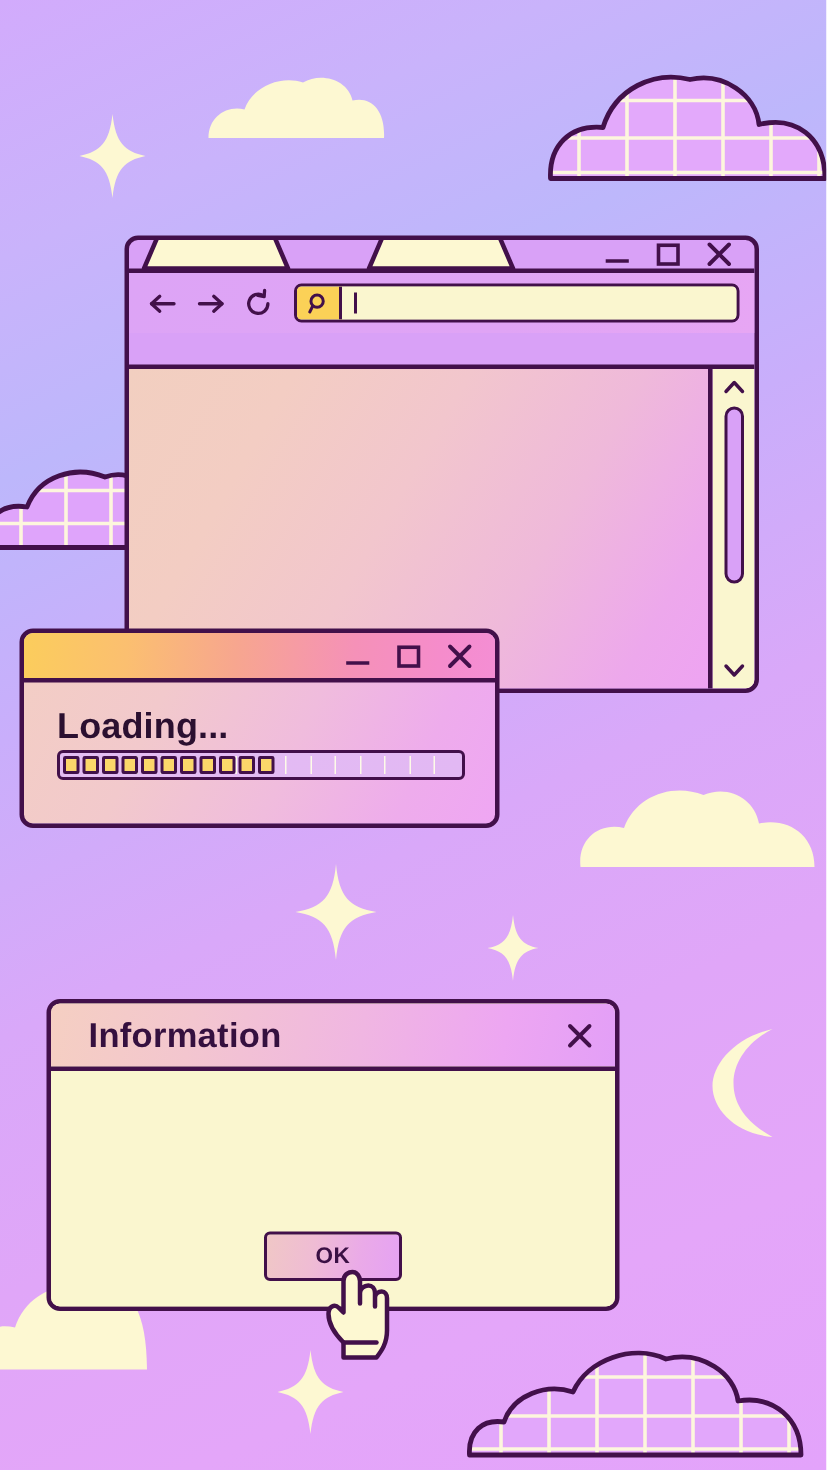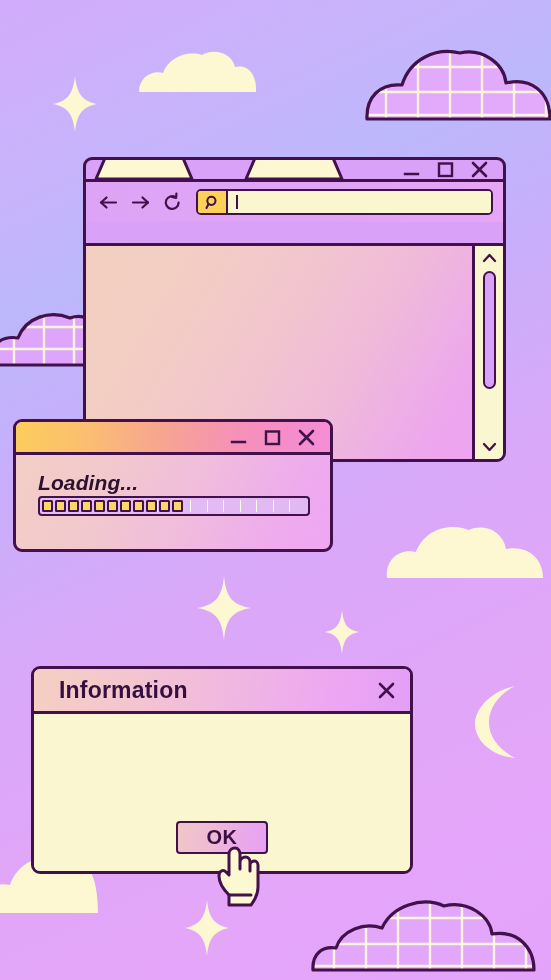--- a/index.html
+++ b/index.html
@@ -103,22 +103,22 @@
     left:13px; top:419px; width:320px; height:133px;
     background:linear-gradient(115deg,#f3cec4 0%,#f2c9cc 30%,#f0bcdd 58%,#eeacec 82%,#efa6f3 100%);
   }
   #loading .titlebar{
     height:33px;
     background:linear-gradient(95deg,#fbcd5c 0%,#fbbf70 22%,#f7a68f 45%,#f591b8 70%,#f58ccb 88%,#f48ed4 100%);
     border-bottom:3px solid #42104a;
   }
   #loading .body{ padding:16px 20px 0 22px; }
   .loading-label{
-    font-size:21px; font-weight:700; color:#2b1030;
-    letter-spacing:.1px; margin-bottom:1px;font-style:italic;
+    font-size:24px; font-weight:700; color:#2b1030;
+    letter-spacing:.1px; margin-bottom:1px;
   }
   .progress{
     height:20px; border:2.5px solid #42104a; border-radius:4px;
     background:linear-gradient(90deg,#e4bdf3 0%,#e2b8f3 100%);
     display:flex; align-items:center; padding:2px; gap:0; overflow:hidden;
     position:relative;
   }
   .progress .cells{
     position:absolute; inset:2px; display:flex;
   }
@@ -153,21 +153,21 @@
     position:absolute; left:0; right:0; top:48px; bottom:0;
     background:#faf6cf;
     display:flex; align-items:flex-end; justify-content:center;
     padding-bottom:17px;
   }
   .okbtn{
     width:92px; height:33px;
     border:2.5px solid #42104a; border-radius:4px;
     background:linear-gradient(100deg,#f0c7c6 0%,#efbcd4 35%,#eaaae8 70%,#e5a2f3 100%);
     display:flex; align-items:center; justify-content:center;
-    font-size:20px; font-weight:700; color:#3a1044;
+    font-size:15px; font-weight:700; color:#3a1044;
     cursor:pointer; letter-spacing:.4px;
   }
   .cursor-hand{
     position:absolute; left:215px; top:845px; width:46px; height:62px;
     pointer-events:none;
   }
 </style>
 </head>
 <body>
 

